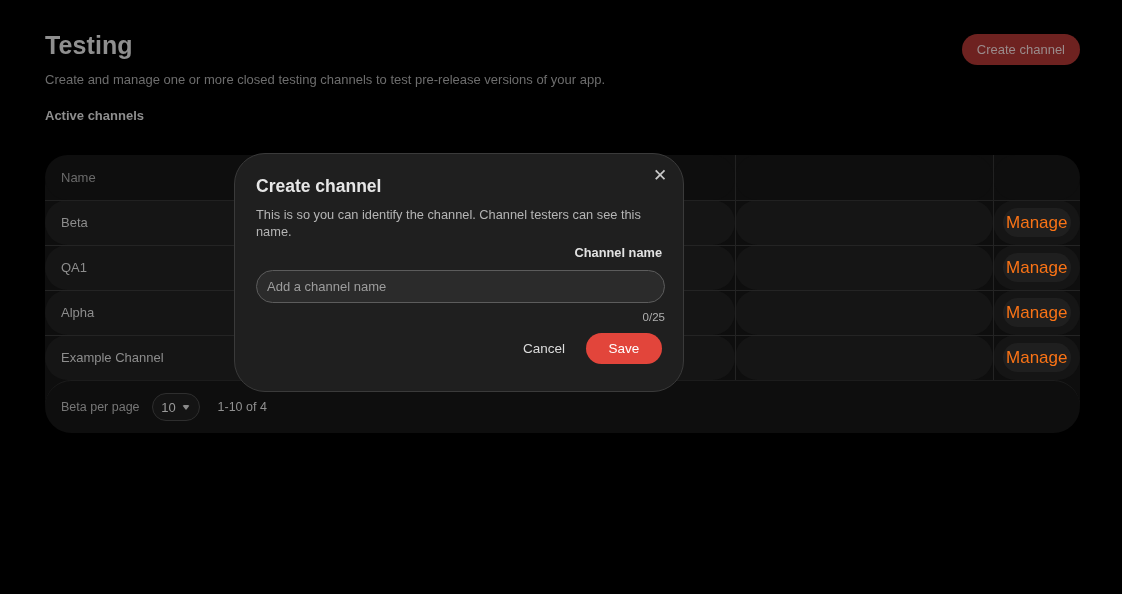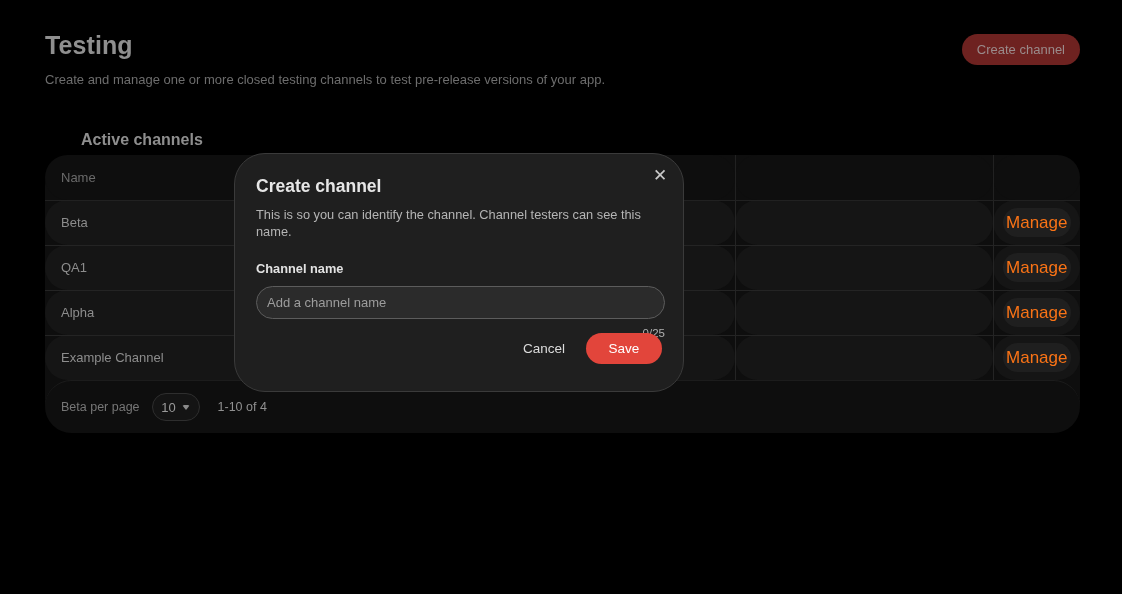--- a/index.html
+++ b/index.html
@@ -62,26 +62,25 @@
     padding: 0 15px;
     height: 31px;
     line-height: 31px;
     cursor: pointer;
     white-space: nowrap;
   }
 
   .section-title {
     position: absolute;
     left: 45px;
-    top: 128px;
-    font-size: 16px;
+    top: 104px;
+    font-size: 13px;
     font-weight: bold;
     color: #8e8e8e;
     line-height: 24px;
-    margin-left: 36px;
   }
 
   
   .table-card {
     position: absolute;
     left: 45px;
     top: 155px;
     width: 1035px;
     background: #0e0e0e;
   }
@@ -217,22 +216,23 @@
     font-size: 12.8px;
     color: #b5b5b5;
     margin-top: 8px;
     line-height: 17px;
   }
 
   .field-label {
     font-size: 12.8px;
     font-weight: bold;
     color: #e2e2e2;
-    margin-top: 20px;
+    margin-top: 4px;
     line-height: 17px;
+    text-align: right;
   }
 
   .channel-input {
     display: block;
     width: 409px;
     height: 33px;
     margin-top: 9px;
     background: #2b2b2b;
     border: 1px solid #5c5c5c;
     color: #d5d5d5;

